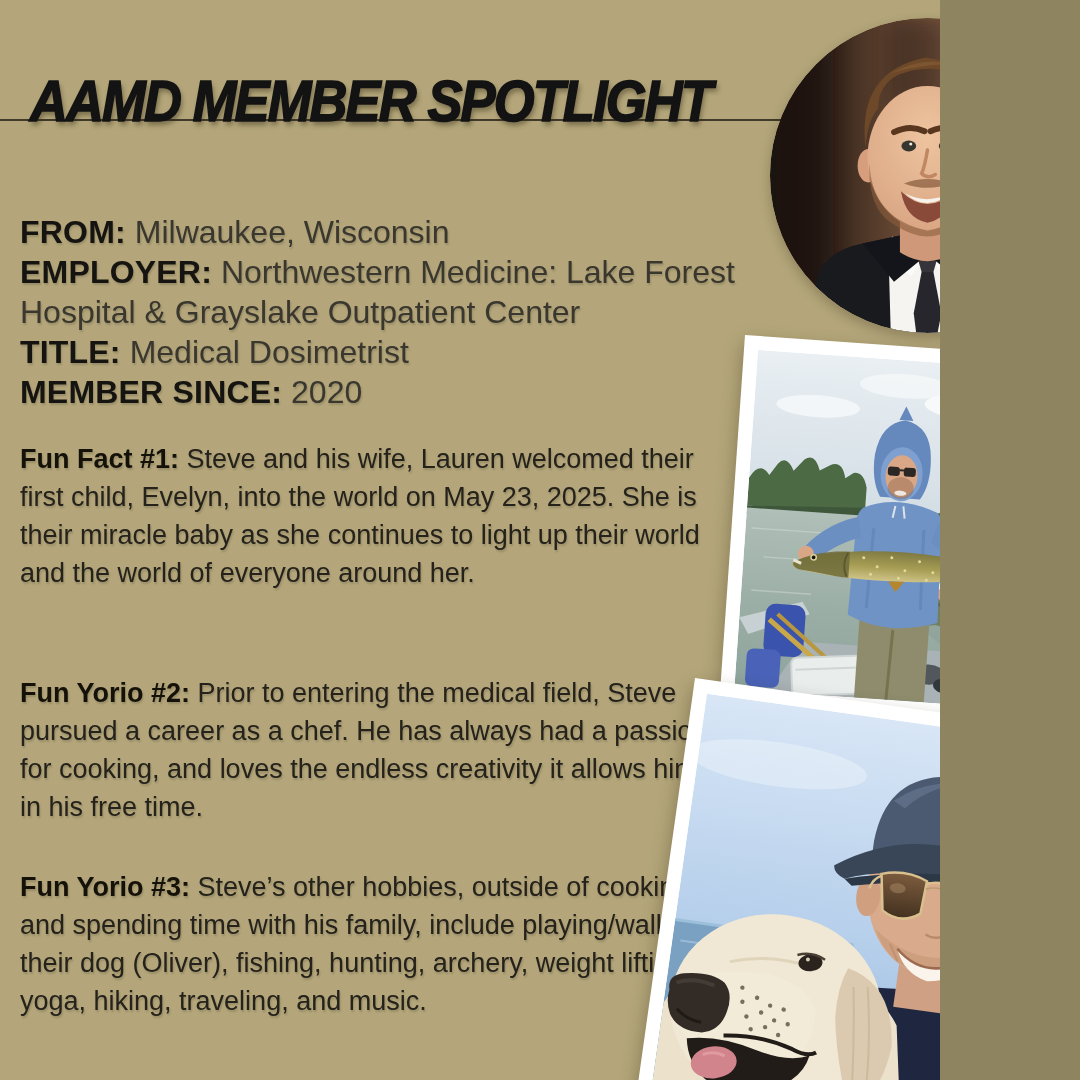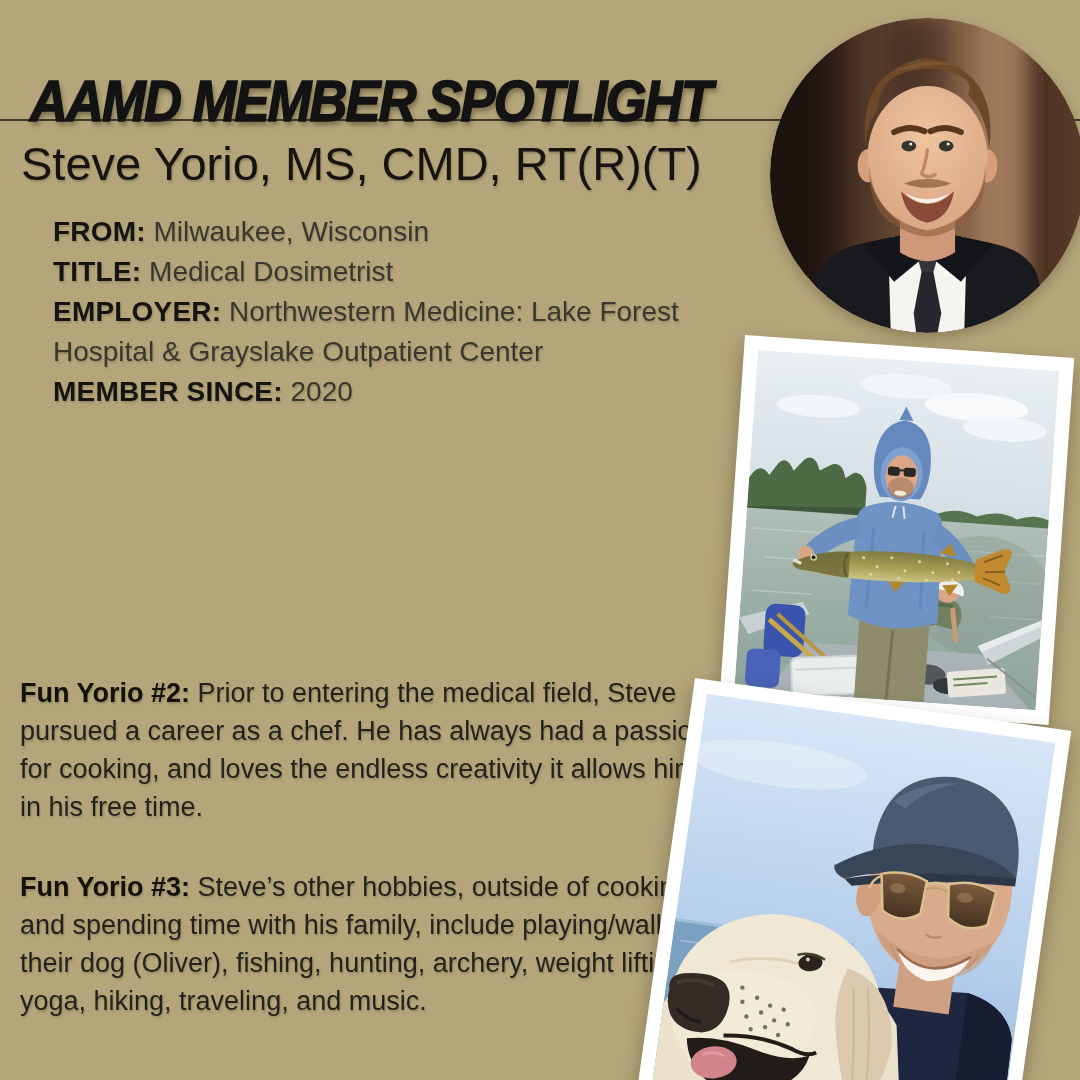--- a/index.html
+++ b/index.html
@@ -1,17 +1,17 @@
 <!DOCTYPE html>
 <html><head>
 <meta charset="utf-8">
 <style>
   html,body{margin:0;padding:0;background:#8f8460;}
   .canvas{
-    position:relative;width:1080px;height:1080px;overflow:hidden;
+    position:relative;width:940px;height:1080px;overflow:hidden;
     background:#b4a67a;
     font-family:"Liberation Sans",sans-serif;
     color:#24221d;
   }
   
   .title{
     position:absolute;left:30px;top:30px;z-index:2;
     font-size:57px;font-weight:bold;font-style:italic;
     letter-spacing:-2px;color:#131313;white-space:nowrap;
     transform:scaleX(.92);transform-origin:left top;
@@ -22,22 +22,22 @@
     position:absolute;left:0;top:119px;width:1080px;height:2px;
     background:#41392a;z-index:1;
   }
   
   .member-name{
     position:absolute;left:21px;top:136px;z-index:2;
     font-size:47px;color:#17140f;white-space:nowrap;
     text-shadow:1px 2px 2px rgba(0,0,0,.18);
   }
   .details{
-    position:absolute;left:53px;top:212px;width:726px;z-index:2;
-    font-size:28px;line-height:40px;color:#3a372f;
+    position:absolute;left:20px;top:212px;width:726px;z-index:2;
+    font-size:32px;line-height:40px;color:#3a372f;
     text-shadow:1px 2px 2px rgba(0,0,0,.15);
   }
   .details p{margin:0;}
   .details b{color:#161410;letter-spacing:.2px;}
   
   .ff{
     position:absolute;left:20px;width:688px;z-index:2;margin:0;
     font-size:27px;line-height:38px;color:#25221b;
     text-shadow:1px 2px 2px rgba(0,0,0,.16);
   }
@@ -60,29 +60,29 @@
   .photo-dog{left:695px;top:678px;transform:rotate(8deg);transform-origin:top left;z-index:4;}
 </style>
 </head>
 <body>
 
 <div class="canvas">
 
   <h1 class="title">AAMD MEMBER SPOTLIGHT</h1>
   <div class="rule"></div>
 
-  <div class="member-name">Steve Yorio, MS, CMD, RT(R)(T)</div>
 
   <div class="details">
     <p><b>FROM:</b> <span>Milwaukee, Wisconsin</span></p>
+    <p><b>EMPLOYER:</b> <span>Northwestern Medicine: Lake Forest Hospital &amp; Grayslake Outpatient Center</span></p>
     <p><b>TITLE:</b> <span>Medical Dosimetrist</span></p>
-    <p><b>EMPLOYER:</b> <span>Northwestern Medicine: Lake Forest Hospital &amp; Grayslake Outpatient Center</span></p>
     <p><b>MEMBER SINCE:</b> <span>2020</span></p>
   </div>
 
+  <p class="ff ff1"><b>Fun Fact #1:</b> <span>Steve and his wife, Lauren welcomed their first child, Evelyn, into the world on May 23, 2025. She is their miracle baby as she continues to light up their world and the world of everyone around her.</span></p>
   <p class="ff ff2"><b>Fun Yorio #2:</b> <span>Prior to entering the medical field, Steve pursued a career as a chef. He has always had a passion for cooking, and loves the endless creativity it allows him in his free time.</span></p>
   <p class="ff ff3"><b>Fun Yorio #3:</b> <span>Steve’s other hobbies, outside of cooking and spending time with his family, include playing/walking their dog (Oliver), fishing, hunting, archery, weight lifting, yoga, hiking, traveling, and music.</span></p>
 
   <figure class="photo-circle" role="img" aria-label="Professional headshot: smiling man with short brown hair and beard wearing a dark suit, white shirt and dark tie">
     <svg width="315" height="315" viewBox="0 0 320 320">
       <defs>
         <linearGradient id="hs-bg" x1="0" y1="0" x2="1" y2="0">
           <stop offset="0" stop-color="#1f150e"></stop>
             <stop offset=".22" stop-color="#3c2a1e"></stop>
           <stop offset=".5" stop-color="#7a563e"></stop>

